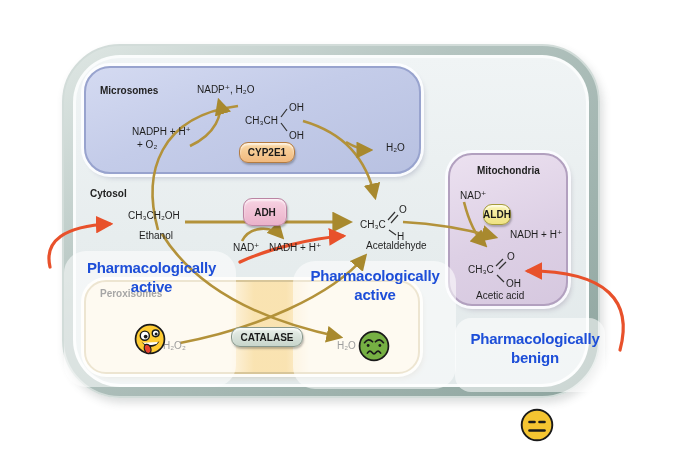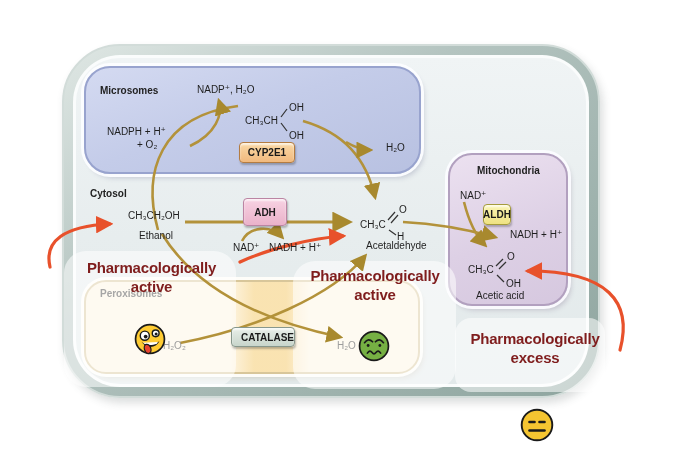--- a/index.html
+++ b/index.html
@@ -29,24 +29,24 @@
         box-shadow:0 0 0 3px rgba(255,254,250,0.95),3px 4px 5px rgba(140,120,80,0.22);}
   .perox-stripe{position:absolute;left:144px;top:0;width:80px;height:100%;
         background:linear-gradient(90deg,rgba(246,214,140,0) 0%,rgba(246,210,130,0.5) 30%,rgba(246,210,130,0.5) 70%,rgba(246,214,140,0) 100%);}
   
   .wash{position:absolute;background:rgba(255,255,255,0.55);border-radius:22px;}
   
   .t{position:absolute;font-size:10px;line-height:1.05;white-space:nowrap;color:#1f1f1f;}
   .org-label{font-weight:bold;color:#222;}
   .grey{color:#9d9d9d;}
   .navy{position:absolute;text-align:center;font-weight:bold;font-size:15px;line-height:19px;
-        color:#7f1d1d;letter-spacing:-0.2px;}
+        color:#1d4ed8;letter-spacing:-0.2px;}
   
   .badge{position:absolute;display:flex;align-items:center;justify-content:center;
-         font-size:10px;font-weight:bold;border-radius:4px;box-sizing:border-box;
+         font-size:10px;font-weight:bold;border-radius:9px;box-sizing:border-box;
          box-shadow:1px 2px 2px rgba(40,40,40,0.3), inset 0 2px 2px rgba(255,255,255,0.7);}
   .badge-cyp{background:linear-gradient(180deg,#fad9a6 0%,#f1b97e 100%);border:1.5px solid #b47c42;}
   .badge-adh{background:linear-gradient(180deg,#f7d2e2 0%,#eab2ca 100%);border:1.5px solid #bb85a3;}
   .badge-aldh{background:linear-gradient(180deg,#fbf5b4 0%,#efe282 100%);border:1.5px solid #a59b3c;}
   .badge-cat{background:linear-gradient(180deg,#e8efe9 0%,#c8d5cb 100%);border:1.5px solid #87978c;}
   svg{display:block;}
   .chem text{font-family:"Liberation Sans","DejaVu Sans",sans-serif;font-size:10px;fill:#1f1f1f;}
 </style>
 </head>
 <body>
@@ -96,21 +96,21 @@
       <path d="M 620,350 C 633,302 608,271 528,271" marker-end="url(#mr)"></path>
     </g>
   </svg>
 
   <span class="t org-label" style="left:100px;top:86px;">Microsomes</span>
   <span class="t org-label" style="left:90px;top:189px;">Cytosol</span>
   <span class="t org-label" style="left:477px;top:166px;">Mitochondria</span>
   <span class="t grey" style="left:100px;top:289px;font-weight:bold;color:#a6a6a6;">Peroxisomes</span>
 
   <span class="t" style="left:197px;top:85px;">NADP⁺, H₂O</span>
-  <span class="t" style="left:107px;top:127px;">NADPH + H⁺</span>
+  <span class="t" style="left:132px;top:127px;">NADPH + H⁺</span>
   <span class="t" style="left:137px;top:140px;">+ O₂</span>
   <span class="t" style="left:386px;top:143px;">H₂O</span>
 
   <svg class="abs chem" style="left:243px;top:96px;" width="70" height="50" viewBox="0 0 70 50">
     <text x="2" y="28">CH₃CH</text>
     <line x1="38" y1="21" x2="44" y2="13" stroke="#333" stroke-width="1.2"></line>
     <line x1="38" y1="27" x2="44" y2="35" stroke="#333" stroke-width="1.2"></line>
     <text x="46" y="15">OH</text>
     <text x="46" y="43">OH</text>
   </svg>
@@ -148,35 +148,35 @@
 
   <div class="badge badge-cyp" style="left:239px;top:142px;width:56px;height:21px;">
     <span>CYP2E1</span>
   </div>
   <div class="badge badge-adh" style="left:243px;top:198px;width:44px;height:28px;">
     <span>ADH</span>
   </div>
   <div class="badge badge-aldh" style="left:483px;top:204px;width:28px;height:21px;">
     <span>ALDH</span>
   </div>
-  <div class="badge badge-cat" style="left:231px;top:327px;width:64px;height:20px;justify-content:flex-end;">
+  <div class="badge badge-cat" style="left:231px;top:327px;width:72px;height:20px;">
     <span>CATALASE</span>
   </div>
 
   <div class="navy" style="left:64px;top:258px;width:175px;">
     <div>Pharmacologically</div>
     <div>active</div>
   </div>
   <div class="navy" style="left:295px;top:266px;width:160px;">
     <div>Pharmacologically</div>
     <div>active</div>
   </div>
   <div class="navy" style="left:459px;top:330px;width:152px;line-height:18.5px;">
     <div>Pharmacologically</div>
-    <div>excess</div>
+    <div>benign</div>
   </div>
 
   <svg class="abs" style="left:133px;top:322px;" width="34" height="34" viewBox="-18 -18 36 36">
     <circle r="15.3" fill="#ffcc33" stroke="#1a1a1a" stroke-width="1.8"></circle>
     <circle cx="-5.5" cy="-3.5" r="4.8" fill="#fff" stroke="#1a1a1a" stroke-width="1.5"></circle>
     <circle cx="-4.6" cy="-2.6" r="2" fill="#1a1a1a"></circle>
     <circle cx="6" cy="-6" r="3.6" fill="#fff" stroke="#1a1a1a" stroke-width="1.5"></circle>
     <circle cx="6.5" cy="-5.2" r="1.6" fill="#1a1a1a"></circle>
     <path d="M -9,3 C -4,10.5 6,10.5 10,2.5 C 4,6.5 -4,7 -9,3 Z" fill="#1a1a1a"></path>
     <path d="M -7.5,3.9 L 8.2,3.1 L 7.4,4.9 C 1,7.2 -4,6.8 -7.5,3.9 Z" fill="#fff"></path>

